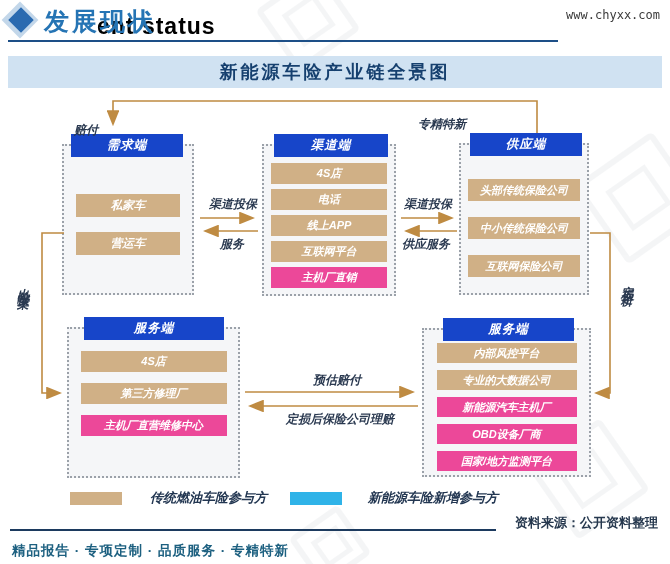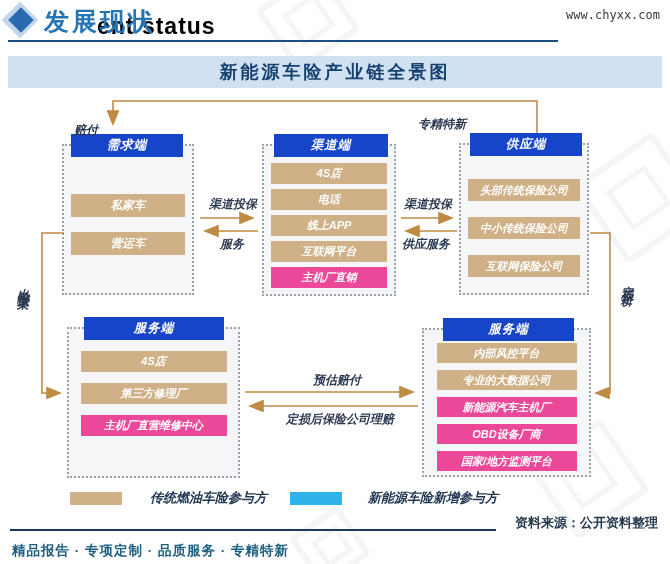--- a/index.html
+++ b/index.html
@@ -37,21 +37,21 @@
   .dbox-hdr{position:absolute;top:-12px;background:#1745c9;color:#fff;text-align:center;
         font-weight:bold;font-style:italic;font-size:12.5px;letter-spacing:1px;height:23px;
         line-height:23px;}
   .item{color:#fff;font-weight:bold;font-style:italic;text-align:center;
         white-space:nowrap;overflow:hidden;}
   .trad{background:#d0b086;}
   .new{background:#ec4899;}
 
   .b-demand{left:62px;top:144px;width:132px;height:151px;padding-top:48px;gap:15px;}
   .b-demand .dbox-hdr{left:7px;width:112px;}
-  .b-demand .item{width:114px;height:23px;line-height:23px;font-size:11.5px;}
+  .b-demand .item{width:104px;height:23px;line-height:23px;font-size:11.5px;}
 
   .b-channel{left:262px;top:144px;width:134px;height:152px;padding-top:17px;gap:5px;}
   .b-channel .dbox-hdr{left:10px;width:114px;}
   .b-channel .item{width:116px;height:21px;line-height:21px;font-size:11px;}
 
   .b-supply{left:459px;top:143px;width:130px;height:152px;padding-top:34px;gap:16px;}
   .b-supply .dbox-hdr{left:9px;width:112px;}
   .b-supply .item{width:112px;height:22px;line-height:22px;font-size:11px;}
 
   .b-svc-l{left:67px;top:327px;width:173px;height:151px;padding-top:22px;gap:11px;}

